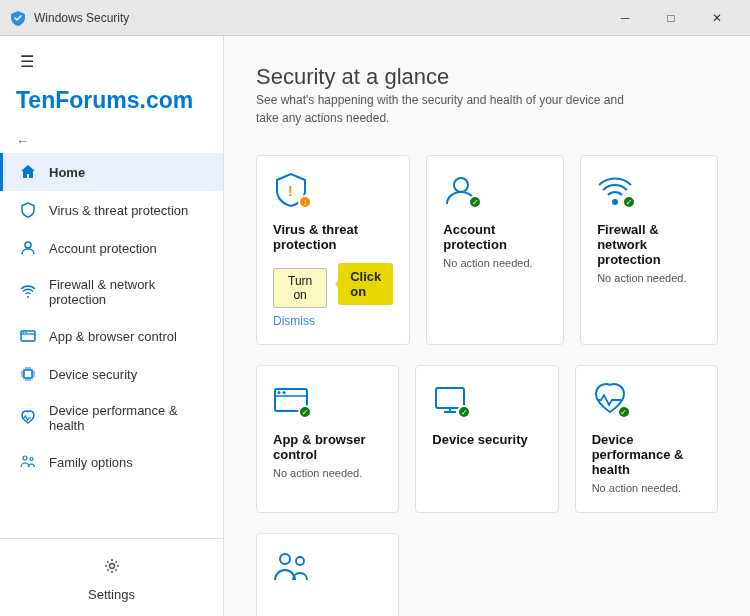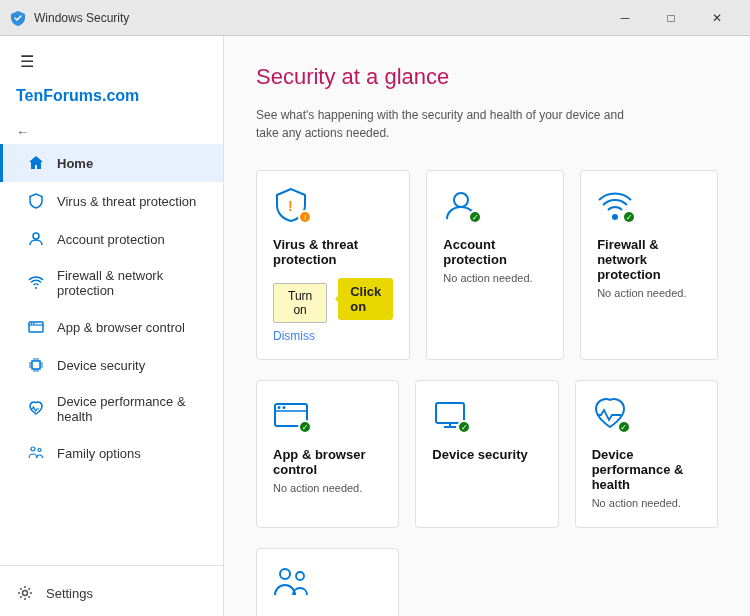--- a/index.html
+++ b/index.html
@@ -40,58 +40,58 @@
     .sidebar-header {
       padding: 12px 16px 8px 16px;
     }
     .hamburger-btn {
       background: none; border: none; cursor: pointer;
       font-size: 16px; color: #333; padding: 4px;
       display: flex; align-items: center;
     }
     .brand {
       padding: 4px 16px 12px 16px;
-      font-size: 16px; font-weight: bold;
+      font-size: 23px; font-weight: bold;
       color: #0078d7;
     }
     .nav-back {
       padding: 6px 16px;
       display: flex; align-items: center; gap: 8px;
       color: #555; font-size: 13px; cursor: pointer;
     }
     .nav-items { flex: 1; overflow-y: auto; }
     .nav-item {
       display: flex; align-items: center; gap: 12px;
-      padding: 10px 24px;
+      padding: 10px 16px;
       cursor: pointer; font-size: 13px; color: #333;
       border-left: 3px solid transparent;
     }
     .nav-item.active {
       background: #e8f0fe;
       border-left: 3px solid #0078d7;
       font-weight: 600;
     }
     .nav-icon { width: 18px; height: 18px; flex-shrink: 0; display: flex; align-items: center; justify-content: center; color: #0078d7; }
     .sidebar-footer {
       padding: 12px 16px;
       border-top: 1px solid #e0e0e0;
     }
     .settings-item {
       display: flex; align-items: center; gap: 12px;
-      cursor: pointer; font-size: 13px; color: #333; padding: 6px 0;
+      cursor: pointer; font-size: 13px; color: #333; padding: 6px 0; flex-direction: column;
     }
 
     
     .main {
       flex: 1;
       background: #fafafa;
       overflow-y: auto;
       padding: 28px 32px;
     }
-    .main-title { font-size: 22px; font-weight: 300; color: #be185d; margin-bottom: 16px; }
+    .main-title { font-size: 22px; font-weight: 300; color: #404040; margin-bottom: 1px; }
     .main-subtitle { font-size: 12px; color: #555; margin-bottom: 28px; line-height: 1.5; max-width: 380px; }
 
     .cards-grid {
       display: grid;
       grid-template-columns: repeat(3, 1fr);
       gap: 16px;
       margin-bottom: 20px;
     }
 
     .card {

